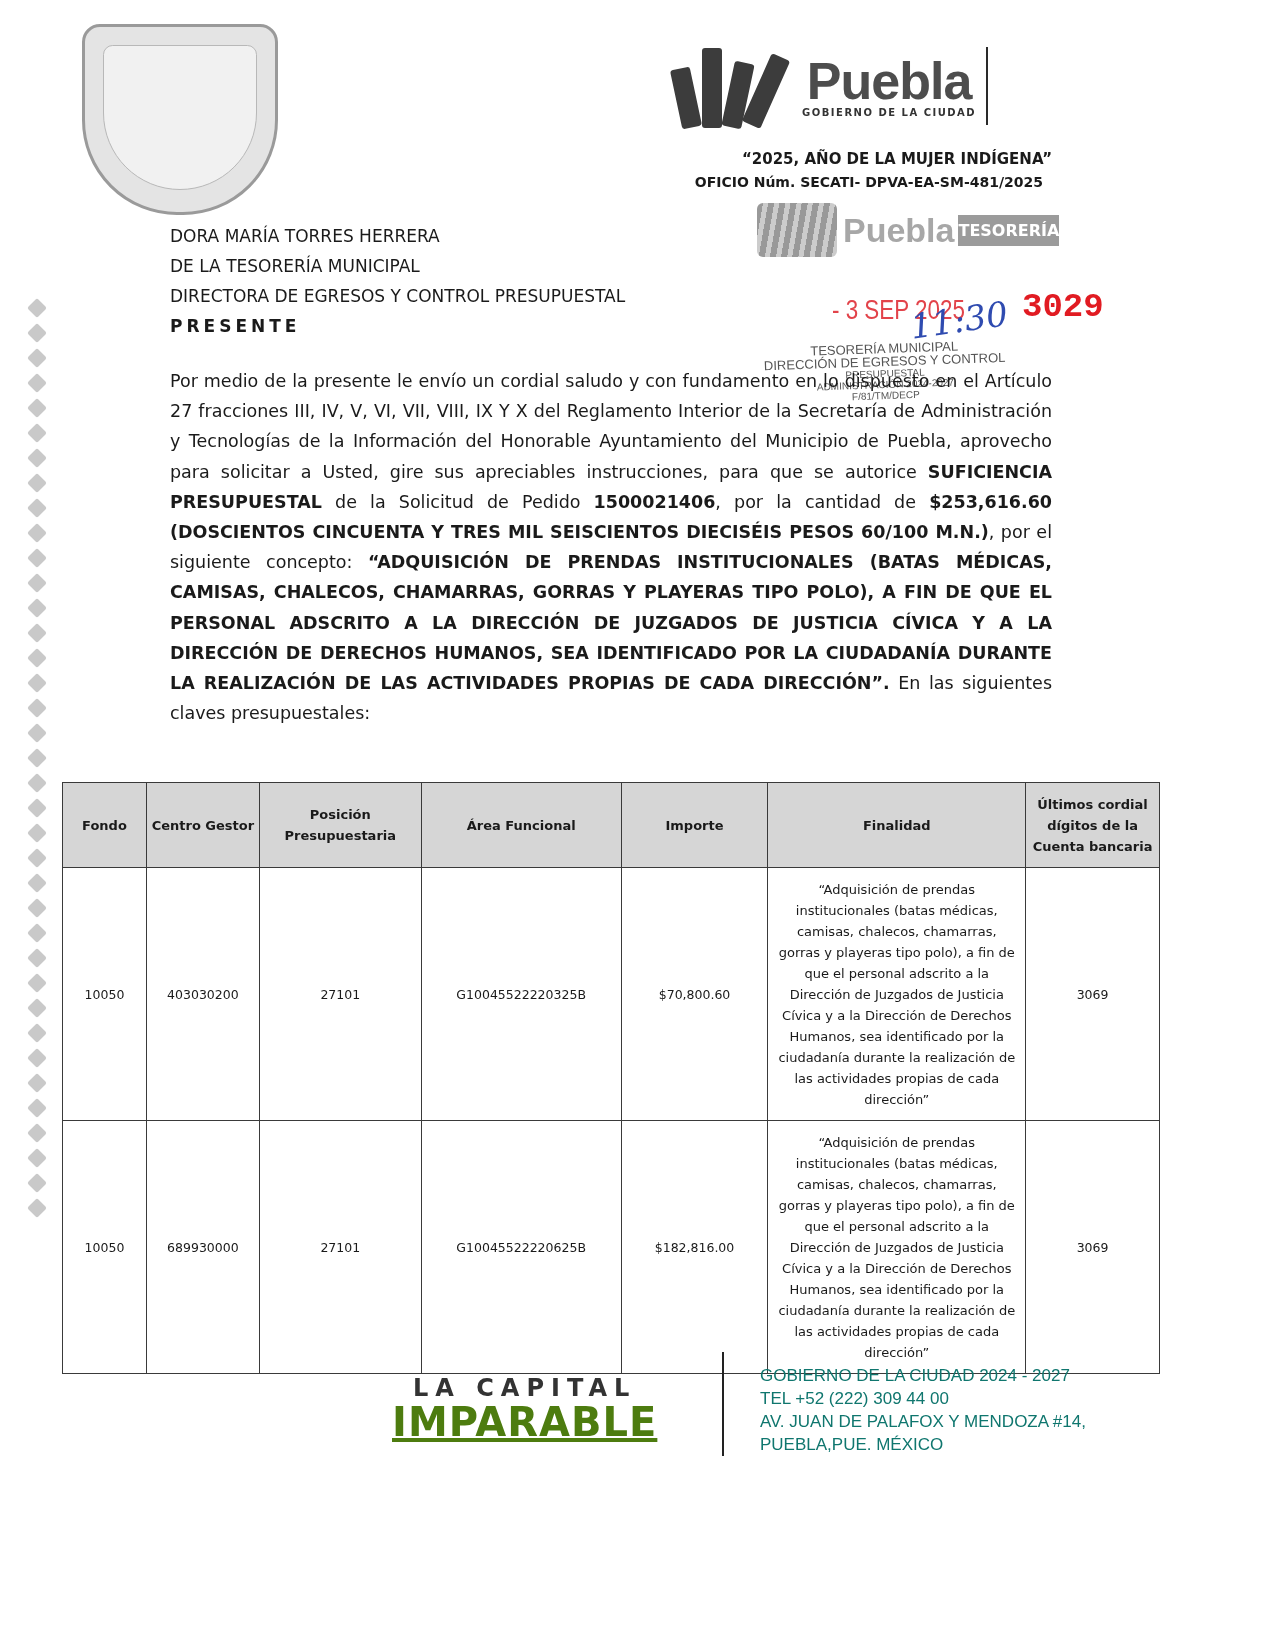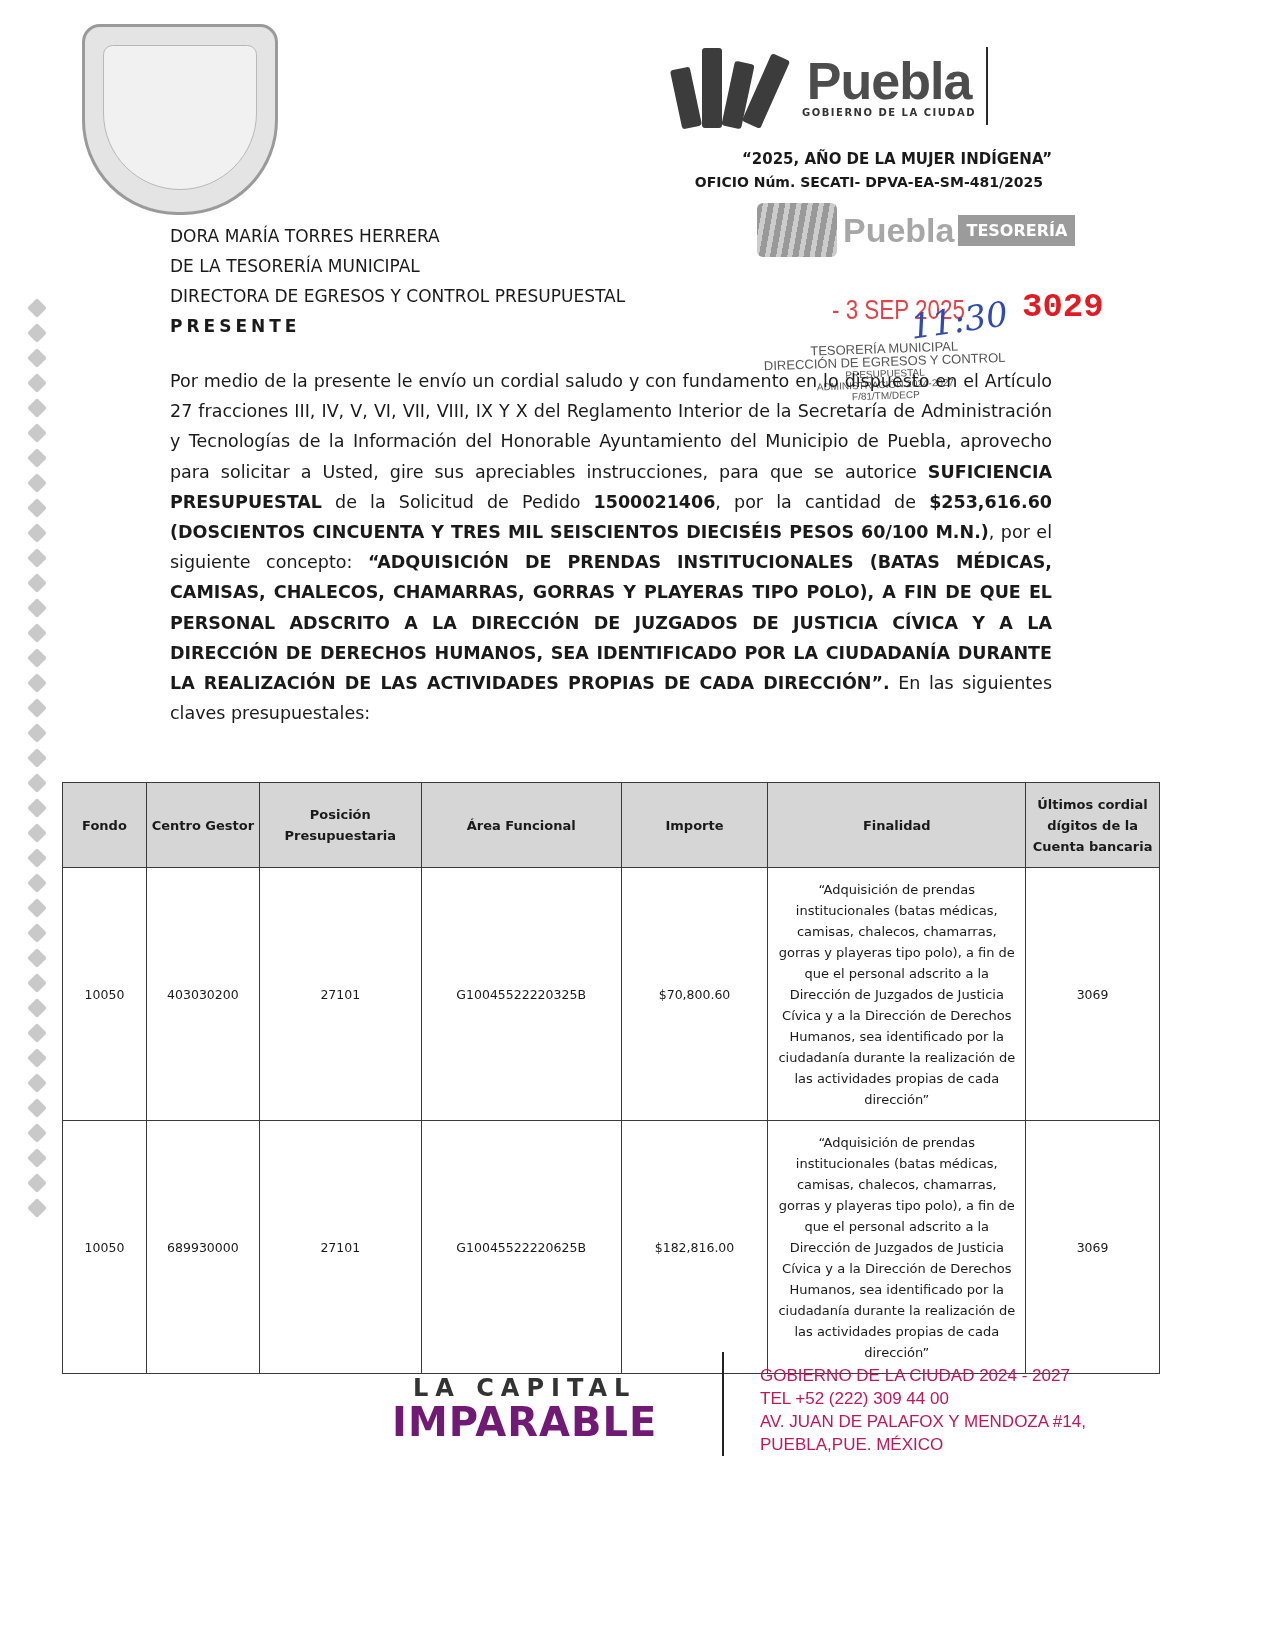--- a/index.html
+++ b/index.html
@@ -22,21 +22,21 @@
   .logo-divider { width: 2px; height: 78px; background: #2a2a2a; margin: 0 6px 0 10px; }
   .logo-secretaria { background: #555; color: #fff; padding: 6px 8px; width: 208px;
          font-family: "Liberation Sans", sans-serif; font-weight: bold; line-height: 1.05; }
   .logo-secretaria .s1 { font-size: 8px; }
   .logo-secretaria .s2 { font-size: 11px; }
   .motto { position: absolute; right: 218px; top: 150px; font-weight: bold; font-size: 15px; }
   .oficio { position: absolute; right: 227px; top: 174px; font-weight: bold; font-size: 14px; }
   .stamp-logo { position: absolute; left: 757px; top: 203px; display: flex; align-items: center; opacity: .75; }
   .stamp-logo .mark { width: 80px; height: 54px; background: repeating-linear-gradient(100deg,#777 0 6px,#bbb 6px 11px); border-radius: 6px; }
   .stamp-logo .pw { font-family: "Liberation Sans", sans-serif; font-weight: bold; font-size: 34px; color: #8a8a8a; margin-left: 6px; }
-  .stamp-logo .teso { background: #7a7a7a; color: #fff; font-weight: bold; font-size: 16px; padding: 6px 8px; margin-left: 4px; }
+  .stamp-logo .teso { background: #7a7a7a; color: #fff; font-weight: bold; font-size: 16px; padding: 6px 0; margin-left: 4px; }
   .stamp-date { position: absolute; left: 832px; top: 294px; color: #e2434a; font-size: 28px;
          font-family: "Liberation Sans Narrow", "Liberation Sans", sans-serif; transform: scaleX(.8); transform-origin: left; }
   .stamp-num { position: absolute; left: 1022px; top: 288px; color: #e11b22; font-size: 34px; font-weight: bold;
          font-family: "Liberation Mono", monospace; }
   .stamp-hand { position: absolute; left: 910px; top: 300px; color: #2f4bb0; font-size: 34px;
          font-family: "DejaVu Serif", serif; font-style: italic; transform: rotate(-8deg); }
   .stamp-lines { position: absolute; left: 750px; top: 342px; text-align: center; color: #555;
          font-family: "Liberation Sans", sans-serif; width: 270px; transform: rotate(-2deg); }
   .stamp-lines div { font-size: 13px; line-height: 13px; }
   .stamp-lines .small { font-size: 10px; line-height: 11px; }
@@ -48,23 +48,23 @@
   .body-text b { font-weight: bold; }
   table.claves { position: absolute; left: 62px; top: 782px; width: 1098px; border-collapse: collapse;
          font-size: 12.5px; }
   table.claves th, table.claves td { border: 1.3px solid #3a3a3a; text-align: center; vertical-align: middle; }
   table.claves th { background: #d6d6d6; font-weight: bold; font-size: 13px; line-height: 21px; height: 84px; padding: 0 4px; }
   table.claves td { height: 252px; padding: 0 6px; }
   td.finalidad { line-height: 21px; font-size: 13px; }
   td.cuenta { vertical-align: top; padding-top: 66px; }
   .footer-brand { position: absolute; left: 392px; top: 1374px; text-align: center; }
   .footer-brand .l1 { font-size: 24px; font-weight: bold; letter-spacing: 7px; color: #333; }
-  .footer-brand .l2 { font-size: 40px; font-weight: bold; color: #701a75; letter-spacing: 1px; line-height: 1; }
+  .footer-brand .l2 { font-size: 40px; font-weight: bold; color: #4d7c0f; letter-spacing: 1px; line-height: 1; text-decoration: underline; }
   .footer-divider { position: absolute; left: 722px; top: 1352px; width: 2px; height: 104px; background: #222; }
-  .footer-info { position: absolute; left: 760px; top: 1364px; color: #be185d; font-size: 17px; line-height: 23px;
+  .footer-info { position: absolute; left: 760px; top: 1364px; color: #0f766e; font-size: 17px; line-height: 23px;
          font-family: "Liberation Sans", sans-serif; }
 </style>
 </head>
 <body>
 
 <div class="side-deco">
   <span></span>
     <span></span>
     <span></span>
     <span></span>

